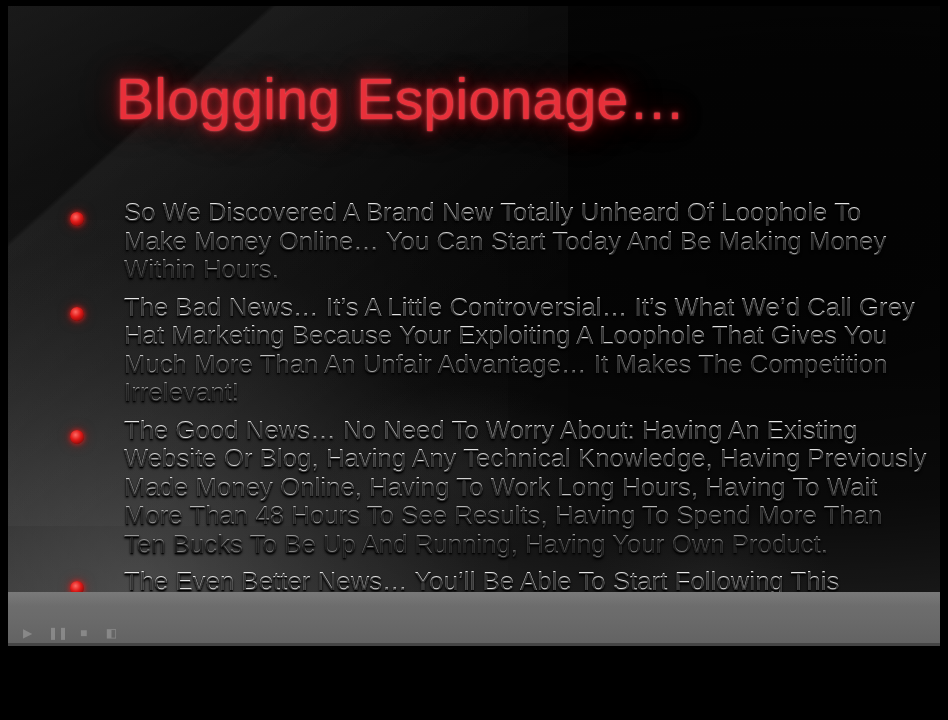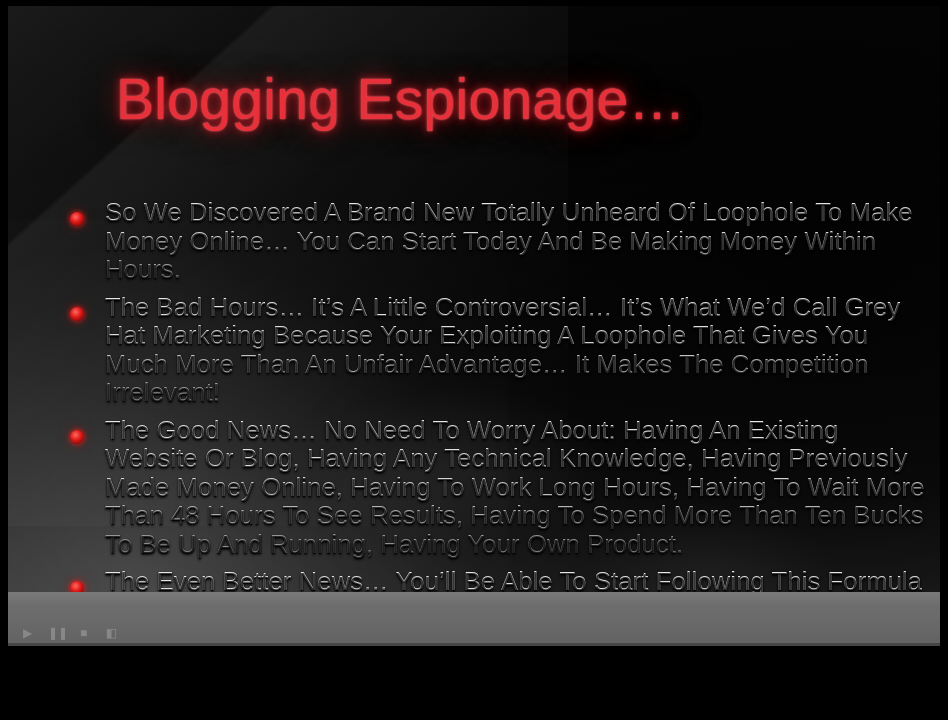--- a/index.html
+++ b/index.html
@@ -128,20 +128,21 @@
     position: absolute;
     left: 62px;
     top: 192px;
     width: 860px;
   }
   .bullet-row {
     position: relative;
     display: flex;
     align-items: flex-start;
     margin-bottom: 9px;
+    gap: 19px;
   }
   .bullet-marker {
     flex: 0 0 auto;
     width: 14px;
     height: 14px;
     margin-top: 14px;
     margin-right: 21px;
     border-radius: 50%;
     background: radial-gradient(circle at 40% 35%,
       #ff6a64 0%,
@@ -238,21 +239,21 @@
 
     <div id="bullet-list">
 
       <div class="bullet-row">
         <span class="bullet-marker"></span>
         <span class="bullet-text">So We Discovered A Brand New Totally Unheard Of Loophole To Make Money Online… You Can Start Today And Be Making Money Within Hours.</span>
       </div>
 
       <div class="bullet-row">
         <span class="bullet-marker"></span>
-        <span class="bullet-text">The Bad Hours… It’s A Little Controversial… It’s What We’d Call Grey Hat Marketing Because Your Exploiting A Loophole That Gives You Much More Than An Unfair Advantage… It Makes The Competition Irrelevant!</span>
+        <span class="bullet-text">The Bad News… It’s A Little Controversial… It’s What We’d Call Grey Hat Marketing Because Your Exploiting A Loophole That Gives You Much More Than An Unfair Advantage… It Makes The Competition Irrelevant!</span>
       </div>
 
       <div class="bullet-row">
         <span class="bullet-marker"></span>
         <span class="bullet-text">The Good News… No Need To Worry About: Having An Existing Website Or Blog, Having Any Technical Knowledge, Having Previously Made Money Online, Having To Work Long Hours, Having To Wait More Than 48 Hours To See Results, Having To Spend More Than Ten Bucks To Be Up And Running, Having Your Own Product.</span>
       </div>
 
       <div class="bullet-row">
         <span class="bullet-marker"></span>
         <span class="bullet-text">The Even Better News… You’ll Be Able To Start Following This Formula Today, Start Seeing Results Within 18 Hours And Be Able To Quit Your Job Next Week… No Joking Around… This Is That Powerful!</span>

